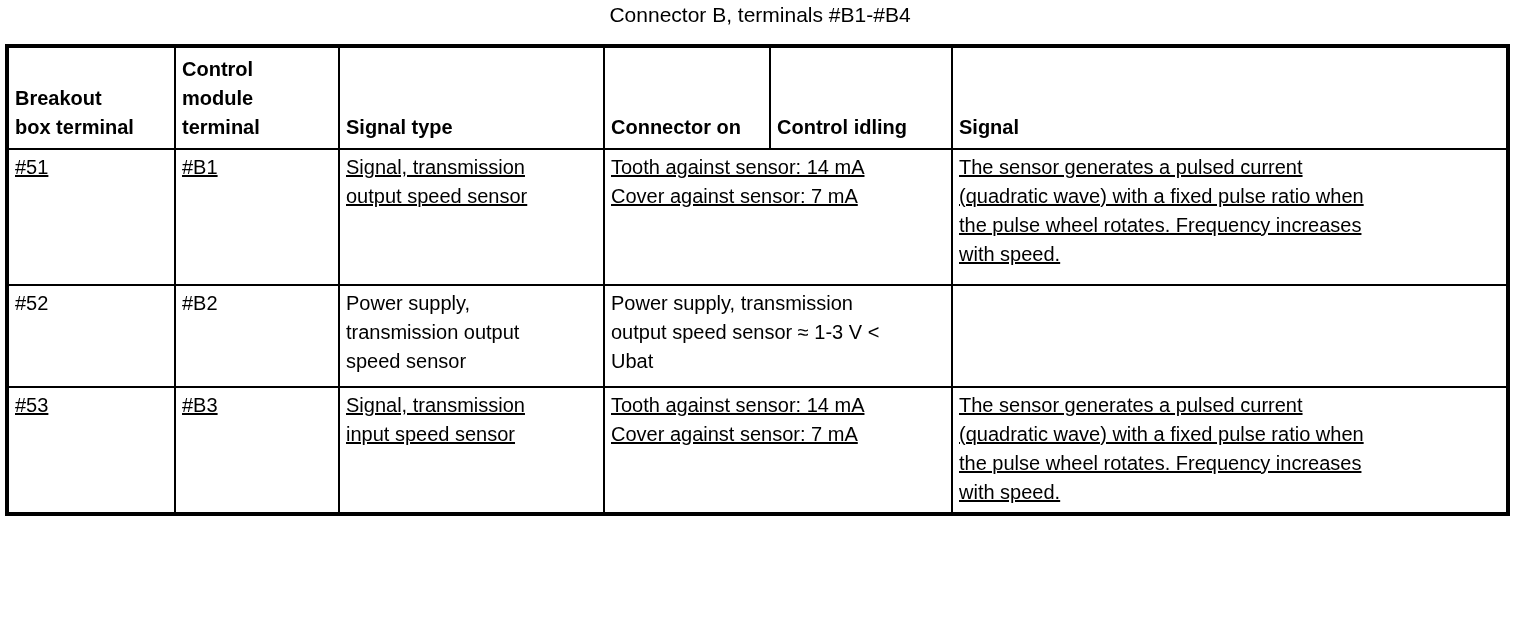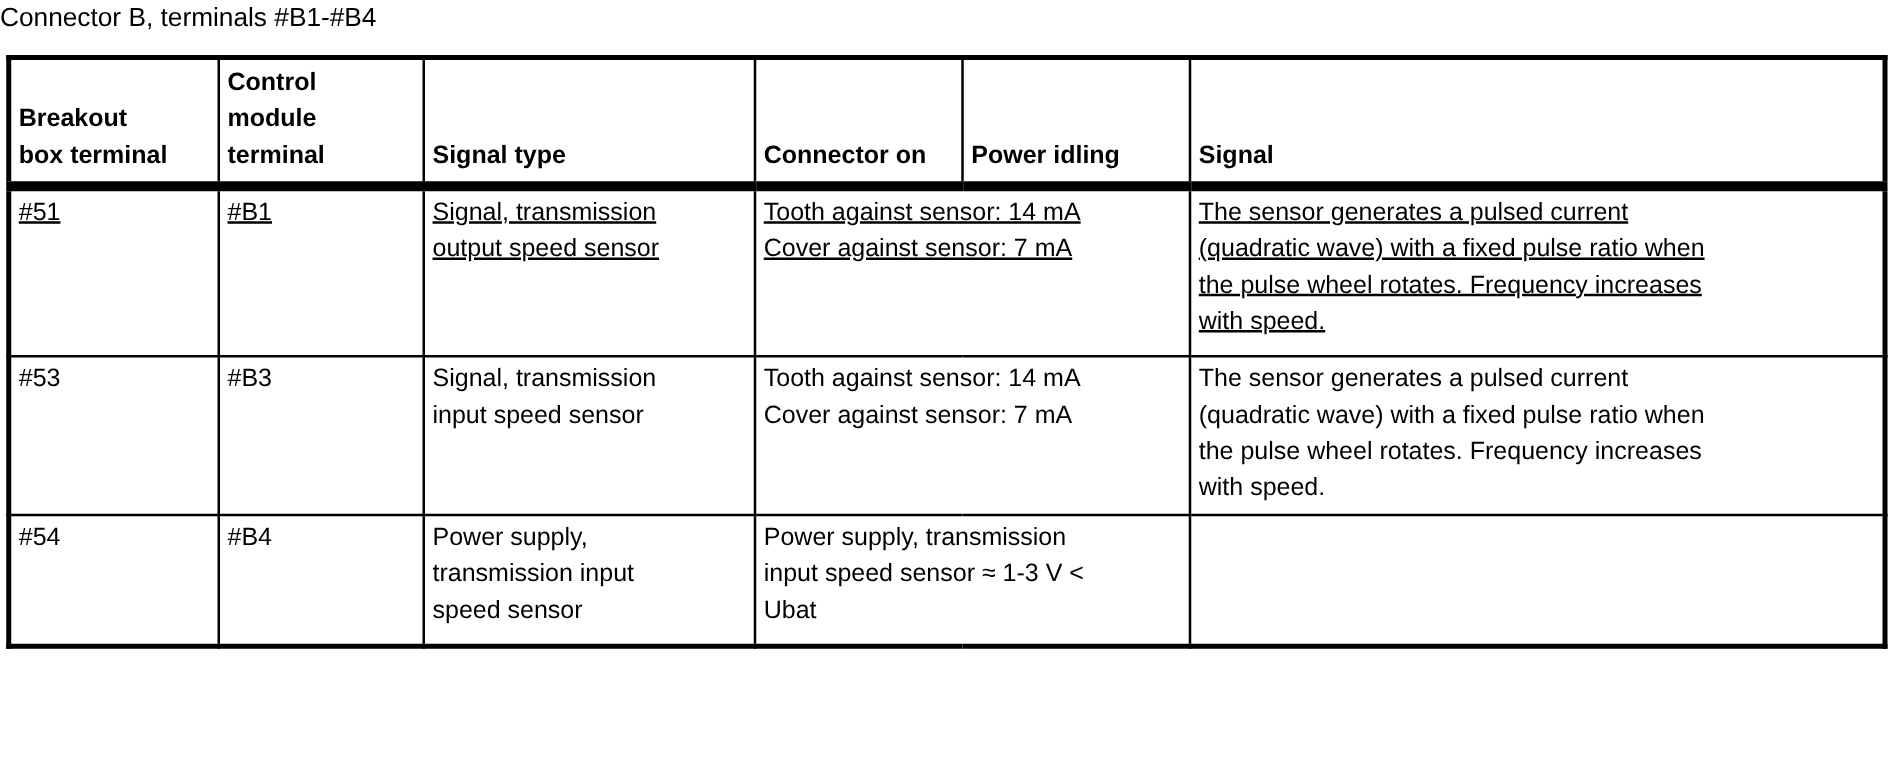--- a/index.html
+++ b/index.html
@@ -17,20 +17,21 @@
     width: 1520px;
     height: 624px;
     background: #ffffff;
     overflow: hidden;
   }
   .title {
     position: absolute;
     top: 3px;
     left: 0;
     width: 100%;
+    text-align: center;
     font-size: 21px;
     line-height: 24px;
     font-weight: normal;
     white-space: nowrap;
   }
   table.terminal-table {
     position: absolute;
     left: 5px;
     top: 44px;
     width: 1501px;
@@ -45,27 +46,27 @@
     line-height: 29px;
     text-align: left;
     padding: 3px 5px 4px 6px;
     white-space: pre-line;
     overflow: hidden;
     vertical-align: top;
   }
   thead th {
     font-weight: bold;
     vertical-align: bottom;
-    border-bottom: 8px solid #000000;
+    border-bottom: 2px solid #000000;
     padding-bottom: 6px;
   }
   tr.header-row   { height: 103px; }
   tr.data-row-0   { height: 136px; text-decoration: underline; }
   tr.data-row-1   { height: 102px; }
-  tr.data-row-2   { height: 127px; }
+  tr.data-row-2   { height: 127px; text-decoration: underline; }
   tr.data-row-3   { height: 105px; }
 </style>
 </head>
 <body>
 
 <div class="page">
 
   <div class="title">Connector B, terminals #B1-#B4</div>
 
   <table class="terminal-table">
@@ -79,56 +80,56 @@
     </colgroup>
     <thead>
       <tr class="header-row">
         <th>Breakout
 box terminal</th>
         <th>Control
 module
 terminal</th>
         <th>Signal type</th>
         <th>Connector on</th>
-        <th>Power idling</th>
+        <th>Control idling</th>
         <th>Signal</th>
       </tr>
     </thead>
     <tbody>
       <tr class="data-row-0">
         <td>#51</td>
         <td>#B1</td>
         <td>Signal, transmission
 output speed sensor</td>
         <td colspan="2">Tooth against sensor: 14 mA
 Cover against sensor: 7 mA</td>
         <td>The sensor generates a pulsed current
 (quadratic wave) with a fixed pulse ratio when
 the pulse wheel rotates. Frequency increases
 with speed.</td>
       </tr>
+      <tr class="data-row-1">
+        <td>#52</td>
+        <td>#B2</td>
+        <td>Power supply,
+transmission output
+speed sensor</td>
+        <td colspan="2">Power supply, transmission
+output speed sensor ≈ 1-3 V &lt;
+Ubat</td>
+        <td></td>
+      </tr>
       <tr class="data-row-2">
         <td>#53</td>
         <td>#B3</td>
         <td>Signal, transmission
 input speed sensor</td>
         <td colspan="2">Tooth against sensor: 14 mA
 Cover against sensor: 7 mA</td>
         <td>The sensor generates a pulsed current
 (quadratic wave) with a fixed pulse ratio when
 the pulse wheel rotates. Frequency increases
 with speed.</td>
       </tr>
-      <tr class="data-row-3">
-        <td>#54</td>
-        <td>#B4</td>
-        <td>Power supply,
-transmission input
-speed sensor</td>
-        <td colspan="2">Power supply, transmission
-input speed sensor ≈ 1-3 V &lt;
-Ubat</td>
-        <td></td>
-      </tr>
     </tbody>
   </table>
 
 </div>
 
 </body></html>

